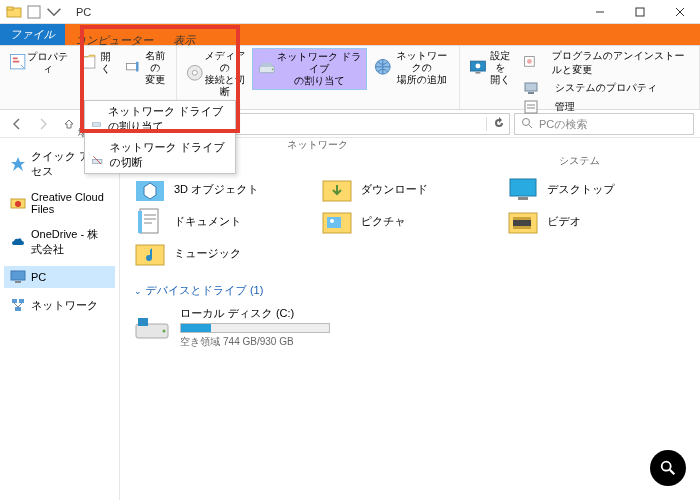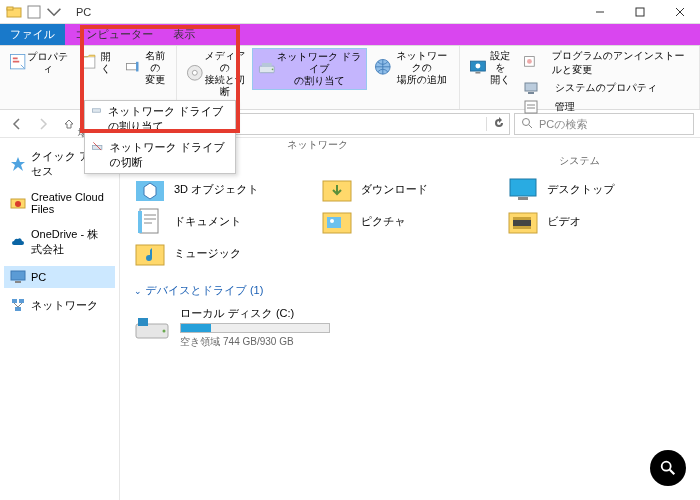--- a/index.html
+++ b/index.html
@@ -6,41 +6,41 @@
 body { width: 700px; height: 500px; background: #fff; font-size: 11px; overflow: hidden; position: relative; }
 
 .titlebar { height: 24px; display: flex; align-items: center; background: #fff; border-bottom: 1px solid #e0e0e0; }
 .titlebar .qat { display: flex; gap: 4px; padding: 0 6px; align-items: center; }
 .titlebar .qat-icon { width: 16px; height: 16px; display: flex; align-items: center; justify-content: center; }
 .titlebar .title { flex: 1; padding-left: 8px; color: #333; }
 .titlebar .win-controls { display: flex; }
 .titlebar .win-btn { width: 40px; height: 24px; display: flex; align-items: center; justify-content: center; }
 .titlebar .win-btn svg { width: 10px; height: 10px; }
 
-.tabs { display: flex; height: 22px; background: #d946ef; border-bottom: 1px solid #dcdcdc; }
+.tabs { display: flex; height: 22px; background: #f97316; border-bottom: 1px solid #dcdcdc; font-style: italic; }
 .tab { padding: 3px 10px; font-size: 11px; }
 .tab.file { background: #1979ca; color: #fff; }
-.tab.normal { color: #333; }
+.tab.normal { color: #333; margin-top: 6px; }
 
 .ribbon { display: flex; height: 64px; background: #fbfbfb; border-bottom: 1px solid #dcdcdc; position: relative; }
 .ribbon-group { display: flex; flex-direction: column; border-right: 1px solid #e6e6e6; position: relative; }
 .ribbon-group .items { display: flex; flex: 1; align-items: flex-start; padding: 2px 4px 0; gap: 2px; }
 .ribbon-group .label { text-align: center; font-size: 10px; color: #666; padding: 1px 0 2px; margin-top: 37px; }
 .ribbon-btn { display: flex; flex-direction: row; align-items: center; padding: 2px 4px; font-size: 10px; text-align: center; line-height: 1.2; min-width: 40px; }
 .ribbon-btn.large { min-width: 50px; }
 .ribbon-btn .ico { width: 24px; height: 24px; margin-bottom: 2px; display: flex; align-items: center; justify-content: center; }
 .ribbon-btn.selected { background: #c4b5fd; border: 1px solid #98c8ef; }
 .ribbon-small { display: flex; align-items: center; gap: 16px; padding: 1px 4px; font-size: 10px; }
 .ribbon-small .ico { width: 16px; height: 16px; }
 .stackcol { display: flex; flex-direction: column; gap: 1px; justify-content: center; }
 
 .red-highlight { position: absolute; border: 4px solid #e53b2e; pointer-events: none; z-index: 50; }
 
 .dropdown { position: absolute; background: #fff; border: 1px solid #c6c6c6; box-shadow: 2px 2px 4px rgba(0,0,0,.15); z-index: 40; }
-.dropdown .ditem { display: flex; align-items: flex-start; gap: 6px; padding: 3px 10px 3px 6px; font-size: 11px; }
+.dropdown .ditem { display: flex; align-items: flex-end; gap: 6px; padding: 3px 10px 3px 6px; font-size: 11px; }
 .dropdown .ditem .ico { width: 16px; height: 16px; }
 
 .navbar { display: flex; align-items: flex-end; height: 28px; padding: 2px 6px; gap: 4px; border-bottom: 1px solid #e6e6e6; }
 .nav-arrow { width: 22px; height: 22px; display: flex; align-items: center; justify-content: center; color: #777; }
 .addr { flex: 1; display: flex; align-items: center; border: 1px solid #ccc; height: 22px; padding: 0 4px; gap: 4px; margin-left: 50px; }
 .addr .dd { color: #666; }
 .addr .refresh { margin-left: auto; border-left: 1px solid #ddd; padding-left: 6px; }
 .search { width: 180px; border: 1px solid #ccc; height: 22px; display: flex; align-items: center; padding: 0 6px; gap: 6px; color: #888; }
 
 .content { display: flex; height: calc(500px - 24px - 22px - 64px - 28px); }

